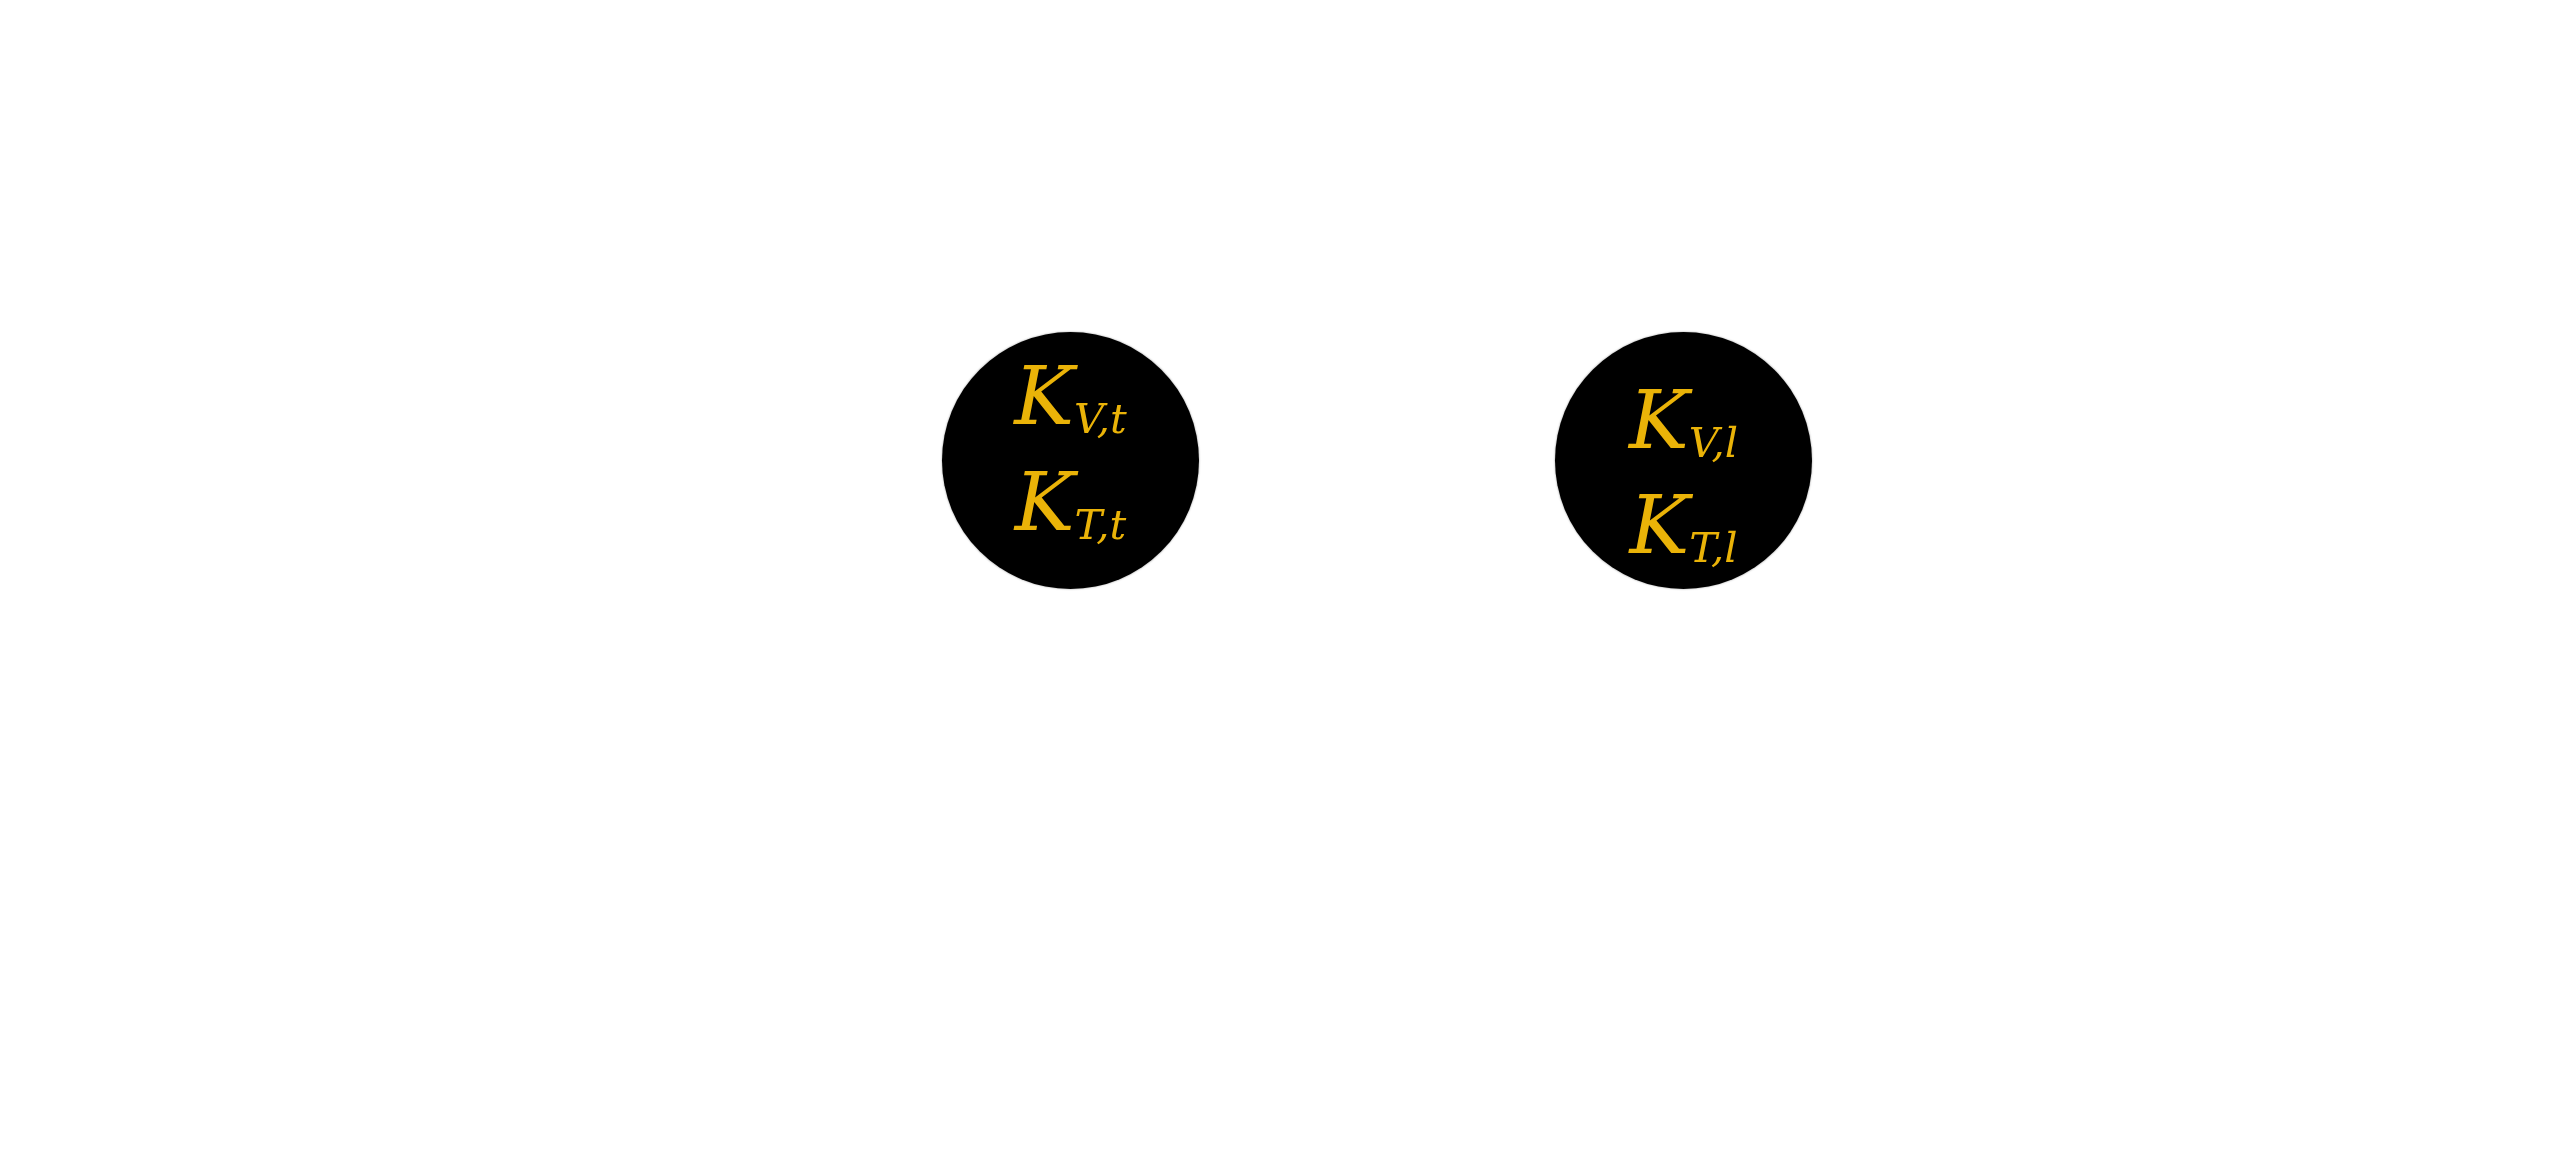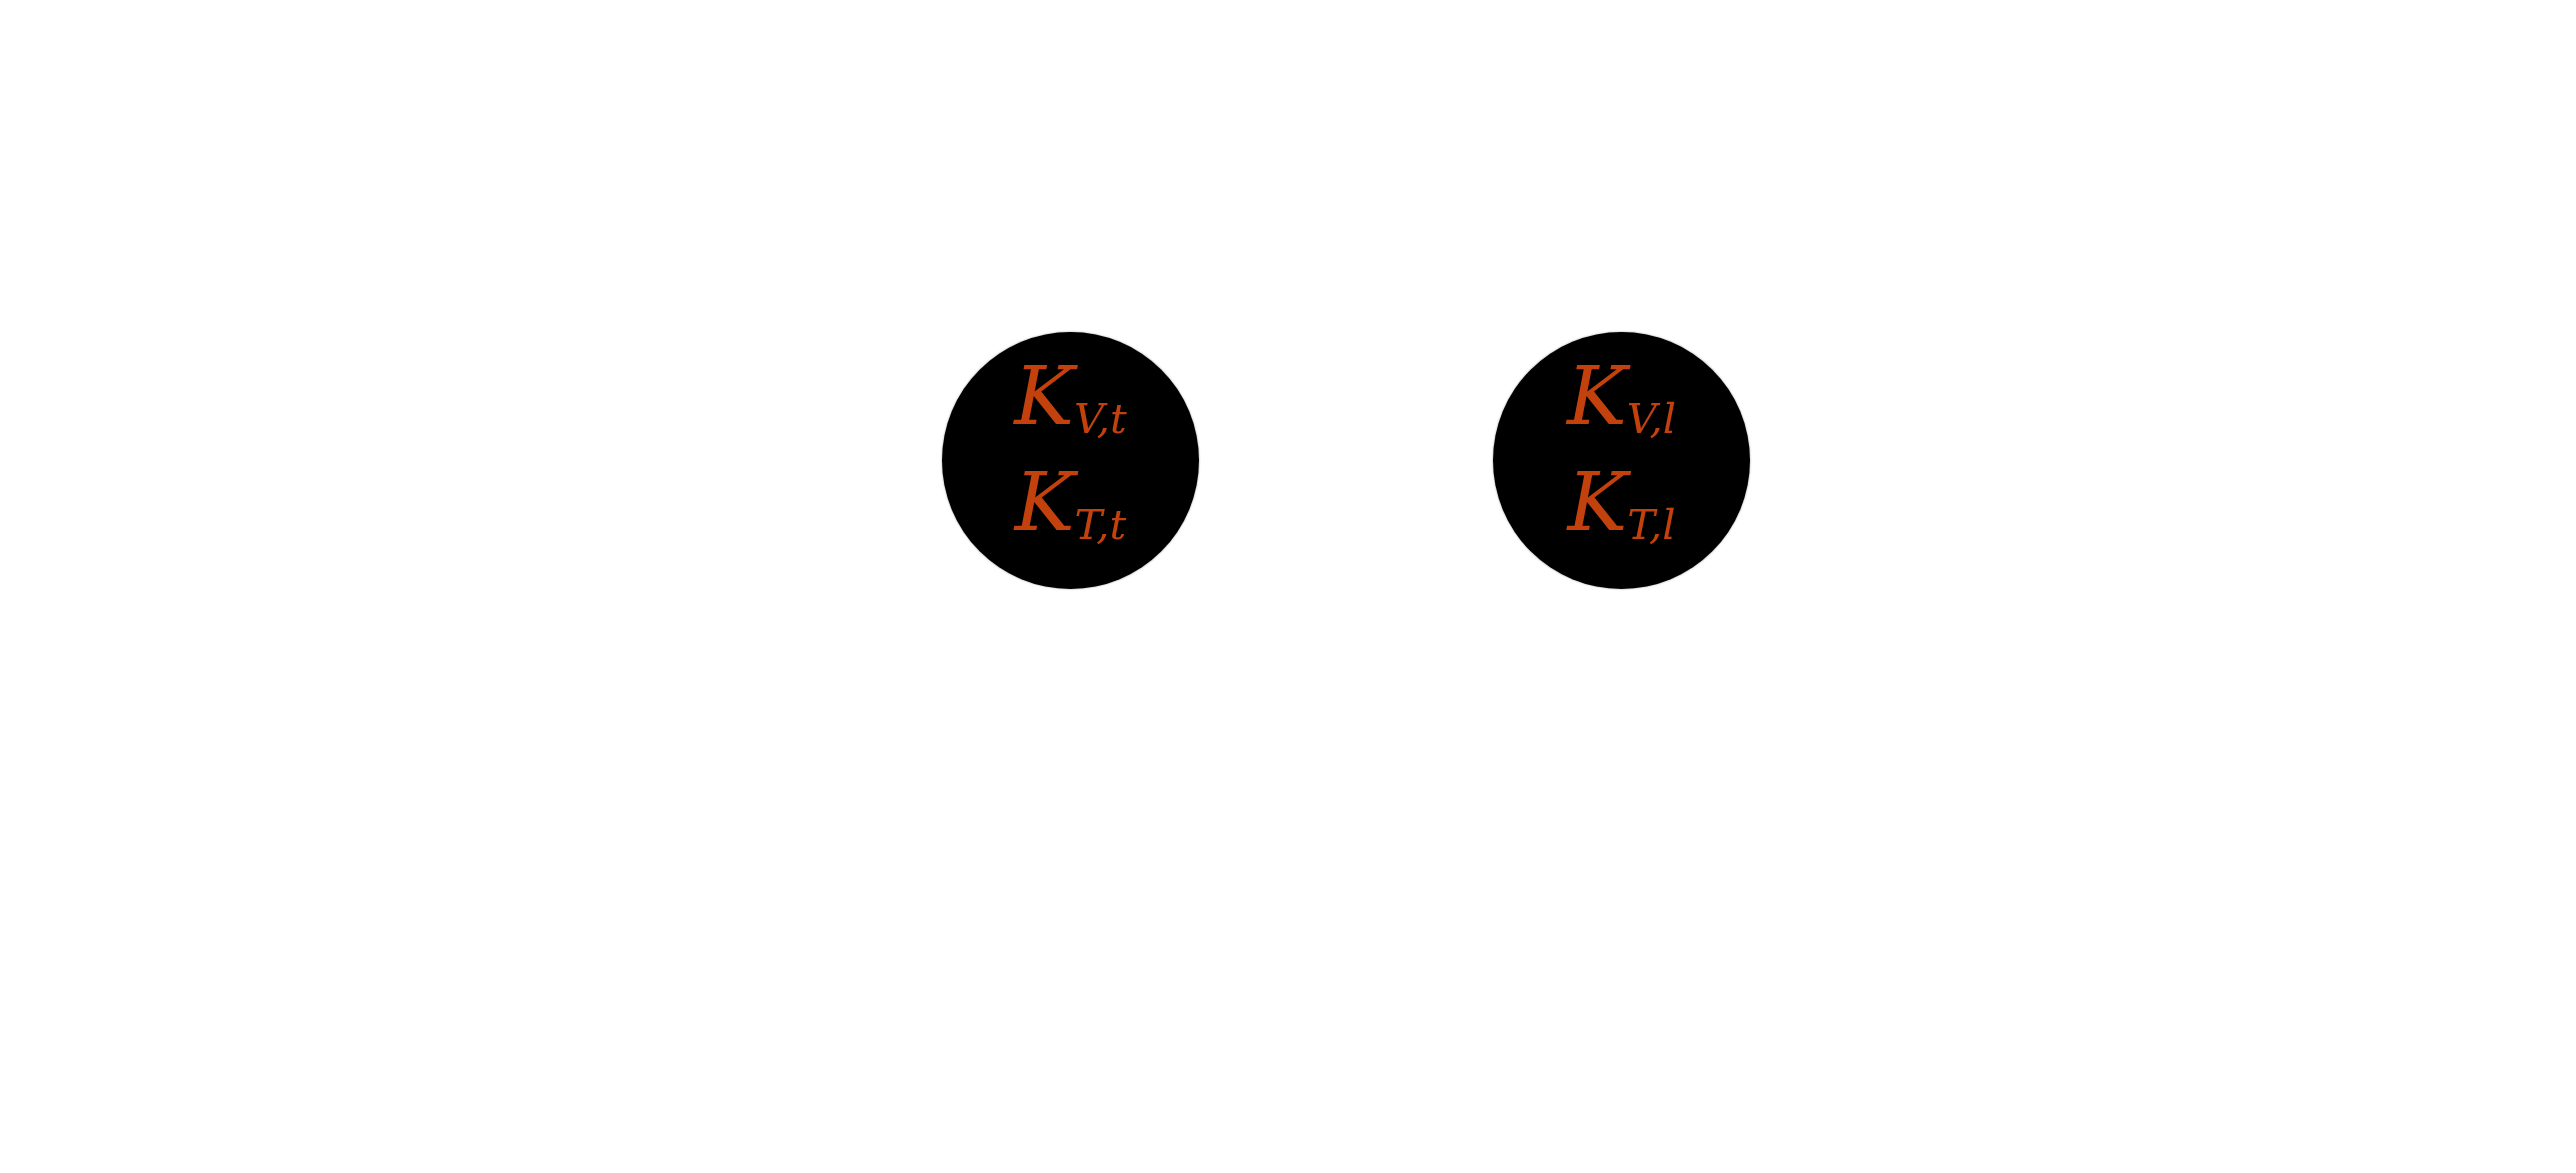--- a/index.html
+++ b/index.html
@@ -15,29 +15,29 @@
     overflow: hidden;
     font-family: "DejaVu Serif", serif;
   }
 
   .graph-node {
     position: absolute;
     width: 257px;
     height: 257px;
     border-radius: 50%;
     background: #000000;
-    color: #c2410c;
+    color: #eab308;
     display: flex;
     flex-direction: column;
     align-items: center;
     justify-content: center;
     box-shadow: 0 0 1.5px 0.8px rgba(0,0,0,0.18); 
   }
   .graph-node.node-left  { left: 942px; top: 332px; }
-  .graph-node.node-right { left: 1493px; top: 332px; }
+  .graph-node.node-right { left: 1555px; top: 332px; justify-content: flex-end; }
 
   .math-line {
     font-style: italic;
     font-size: 80px;
     line-height: 83px;
     white-space: nowrap;
     text-align: center;
   }
   .math-line .base {
     font-style: italic;

